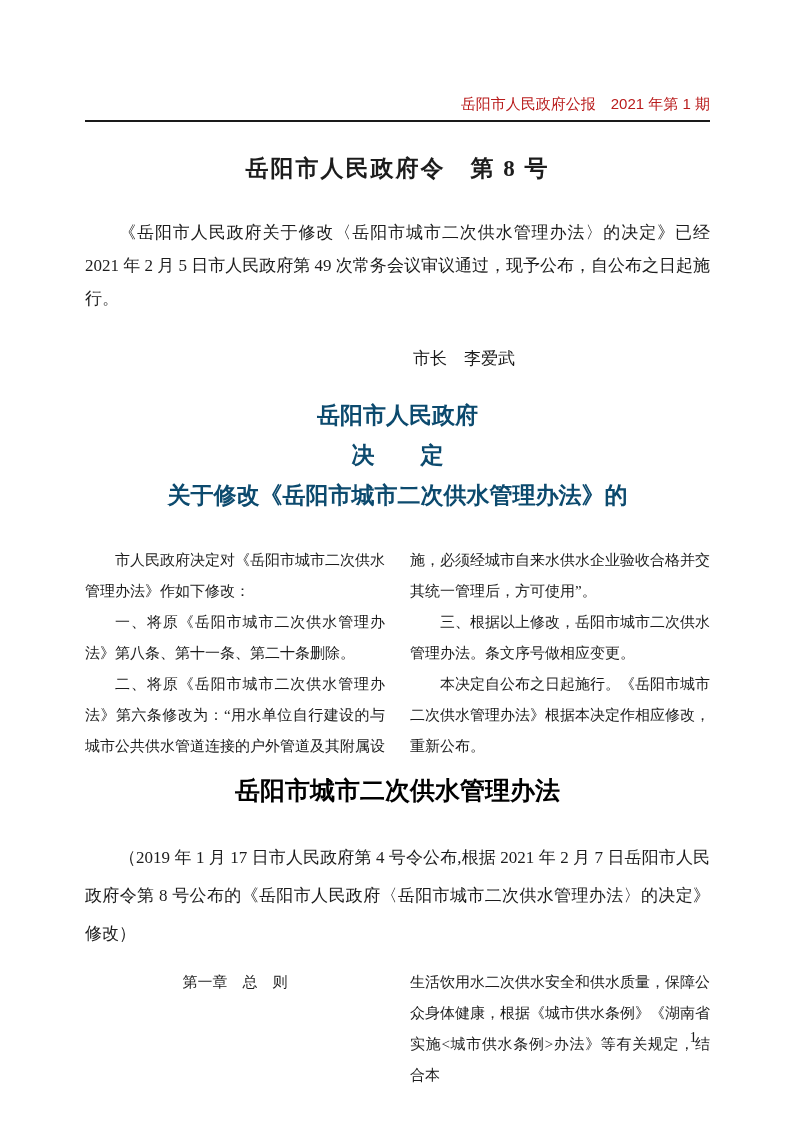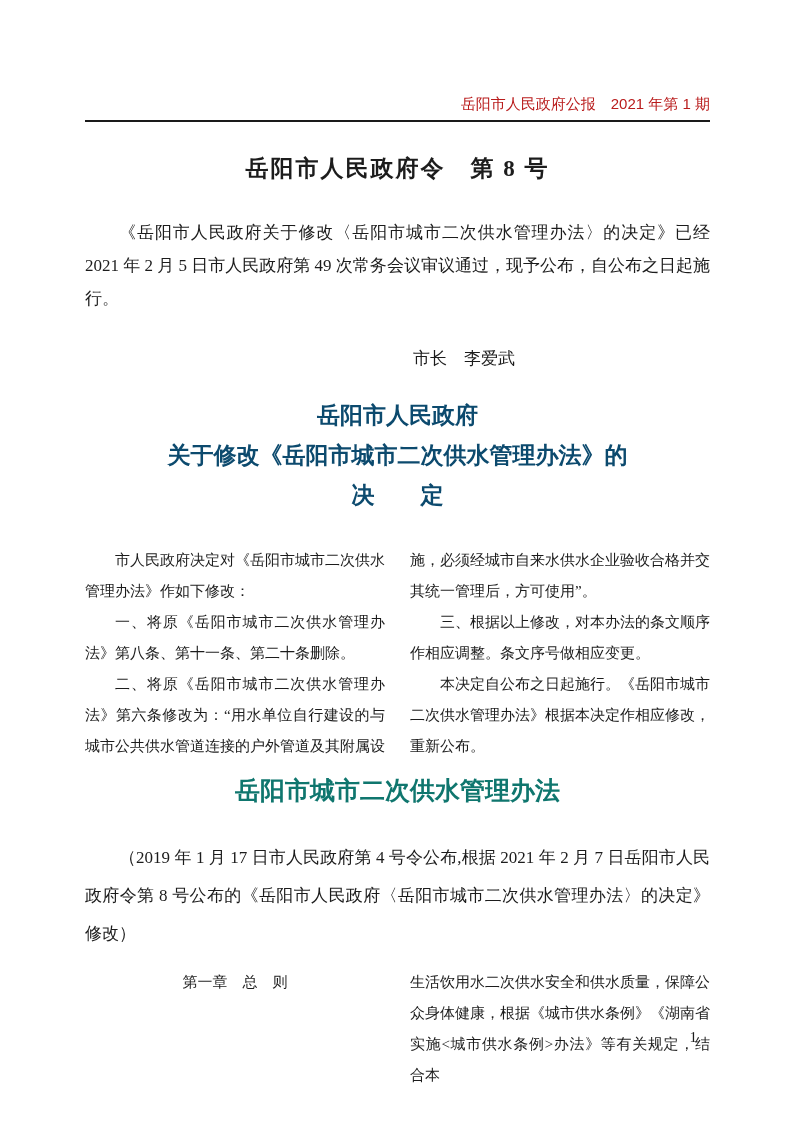--- a/index.html
+++ b/index.html
@@ -74,21 +74,21 @@
   }
   .decision-body p { margin:0; text-indent:2em; }
   
   .measures-title {
     margin-top:13px;
     text-align:center;
     font-family:"Liberation Sans", sans-serif;
     font-weight:700;
     font-size:25px;
     line-height:30px;
-    color:#0f766e;
+    color:#000000;
   }
   .revision-note {
     margin-top:34px;
     font-size:17px;
     line-height:38px;
     text-align:justify;
     text-indent:2em;
   }
   .measures-body {
     margin-top:14px;
@@ -127,30 +127,30 @@
   <h1 class="decree-title" style="margin-bottom:0;">岳阳市人民政府令　第 8 号</h1>
 
   <p class="decree-body" style="margin-bottom:0;">《岳阳市人民政府关于修改〈岳阳市城市二次供水管理办法〉的决定》已经 2021 年 2 月 5 日市人民政府第 49 次常务会议审议通过，现予公布，自公布之日起施行。</p>
 
   <div class="signature-block">
     <div>市长　李爱武</div>
   </div>
 
   <h2 class="decision-title" style="margin-bottom:0;">
     <div>岳阳市人民政府</div>
+    <div>决　　定</div>
     <div>关于修改《岳阳市城市二次供水管理办法》的</div>
-    <div>决　　定</div>
   </h2>
 
   <div class="twocol-wrap">
     <div class="decision-body">
       <p>市人民政府决定对《岳阳市城市二次供水管理办法》作如下修改：</p>
       <p>一、将原《岳阳市城市二次供水管理办法》第八条、第十一条、第二十条删除。</p>
       <p>二、将原《岳阳市城市二次供水管理办法》第六条修改为：“用水单位自行建设的与城市公共供水管道连接的户外管道及其附属设施，必须经城市自来水供水企业验收合格并交其统一管理后，方可使用”。</p>
-      <p>三、根据以上修改，对本办法的条文顺序作相应调整。条文序号做相应变更。</p>
+      <p>三、根据以上修改，岳阳市城市二次供水管理办法。条文序号做相应变更。</p>
       <p>本决定自公布之日起施行。《岳阳市城市二次供水管理办法》根据本决定作相应修改，重新公布。</p>
     </div>
   </div>
 
   <h2 class="measures-title" style="margin-bottom:0;">岳阳市城市二次供水管理办法</h2>
 
   <p class="revision-note" style="margin-bottom:0;">（2019 年 1 月 17 日市人民政府第 4 号令公布,根据 2021 年 2 月 7 日岳阳市人民政府令第 8 号公布的《岳阳市人民政府〈岳阳市城市二次供水管理办法〉的决定》修改）</p>
 
   <div class="measures-body">
     <div class="measures-col">

